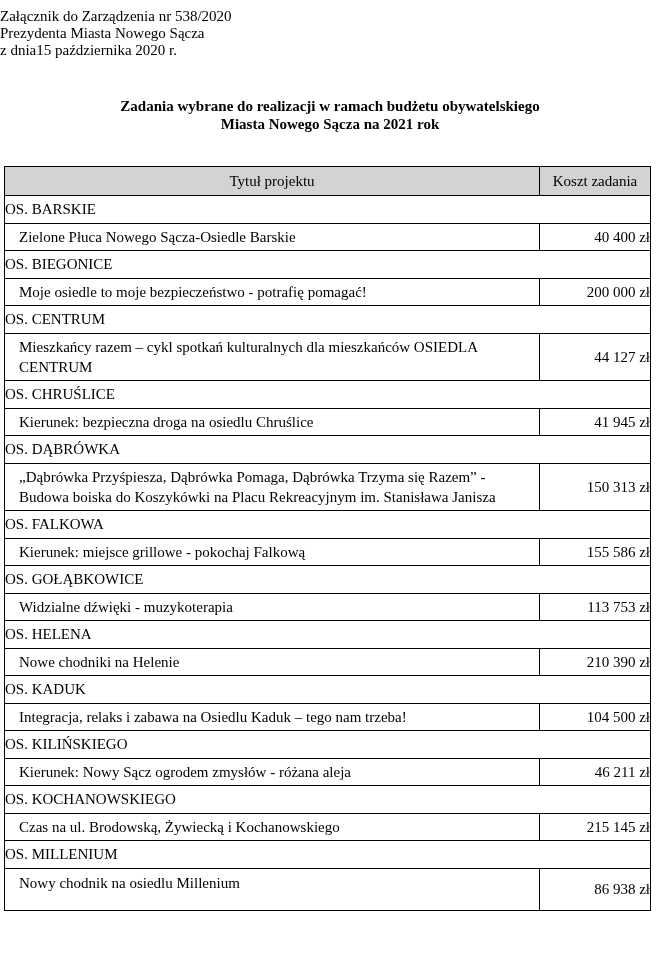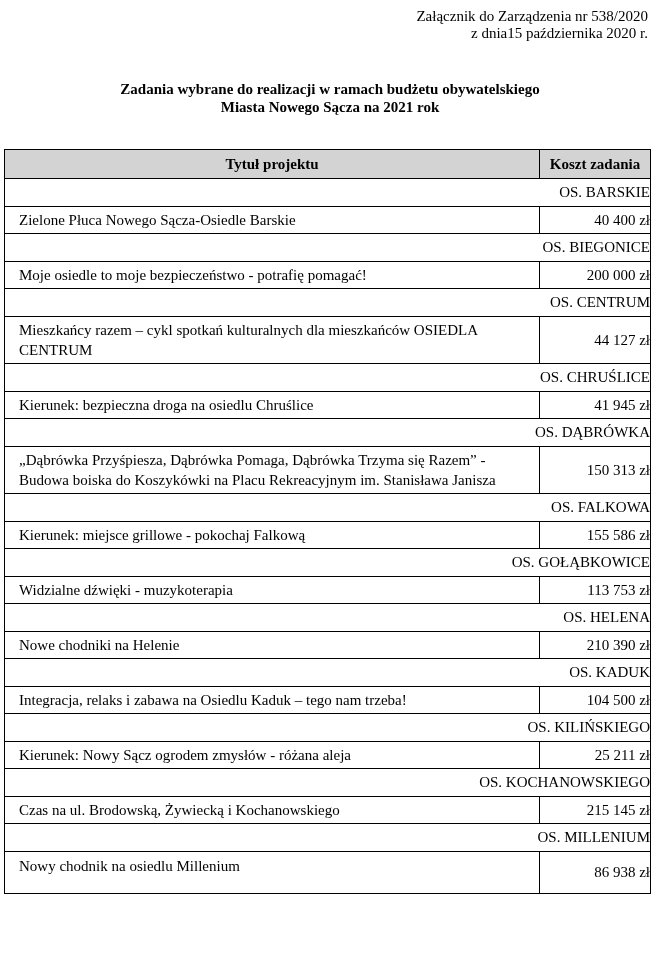--- a/index.html
+++ b/index.html
@@ -13,21 +13,21 @@
     color: #000000;
   }
   .page {
     position: relative;
     width: 660px;
     height: 968px;
     background: #ffffff;
   }
   .doc-header {
     padding: 8px 12px 0 0;
-    text-align: right;
+    text-align: left;
     font-size: 15px;
     line-height: 17px;
   }
   .doc-title {
     margin-top: 38px;
     text-align: center;
     font-weight: bold;
     font-size: 15px;
     line-height: 18px;
   }
@@ -40,27 +40,27 @@
   table.projects th,
   table.projects td {
     border: 1px solid #000000;
     font-size: 15px;
     padding: 0;
   }
   col.c-title { width: 535px; }
   col.c-cost  { width: 111px; }
   thead th {
     background: #d3d3d3;
-    font-weight: bold;
+    font-weight: normal;
     text-align: center;
     height: 28px;
     vertical-align: middle;
   }
   tr.section-row td {
-    text-align: right;
+    text-align: left;
     height: 27px;
     vertical-align: middle;
     font-weight: normal;
   }
   tr.project-row { height: 27px; }
   tr.project-row td.title-cell {
     text-align: left;
     padding: 3px 14px;
     line-height: 20px;
     vertical-align: middle;
@@ -72,20 +72,21 @@
   tr.project-row.last-row { height: 42px; }
   tr.project-row.last-row td.title-cell { vertical-align: top; padding-top: 4px; }
 </style>
 </head>
 <body>
 
 <div class="page">
 
   <div class="doc-header">
     <div>Załącznik do Zarządzenia nr 538/2020</div>
+    <div>Prezydenta Miasta Nowego Sącza</div>
     <div>z dnia15 października 2020 r.</div>
   </div>
 
   <div class="doc-title">
     <div>Zadania wybrane do realizacji w ramach budżetu obywatelskiego</div>
     <div>Miasta Nowego Sącza na 2021 rok</div>
   </div>
 
   <table class="projects">
     <colgroup>
@@ -170,21 +171,21 @@
       <tr class="project-row">
         <td class="title-cell">Integracja, relaks i zabawa na Osiedlu Kaduk – tego nam trzeba!</td>
         <td class="cost-cell">104 500 zł</td>
       </tr>
 
       <tr class="section-row">
         <td colspan="2">OS. KILIŃSKIEGO</td>
       </tr>
       <tr class="project-row">
         <td class="title-cell">Kierunek: Nowy Sącz ogrodem zmysłów - różana aleja</td>
-        <td class="cost-cell">25 211 zł</td>
+        <td class="cost-cell">46 211 zł</td>
       </tr>
 
       <tr class="section-row">
         <td colspan="2">OS. KOCHANOWSKIEGO</td>
       </tr>
       <tr class="project-row">
         <td class="title-cell">Czas na ul. Brodowską, Żywiecką i Kochanowskiego</td>
         <td class="cost-cell">215 145 zł</td>
       </tr>
 

